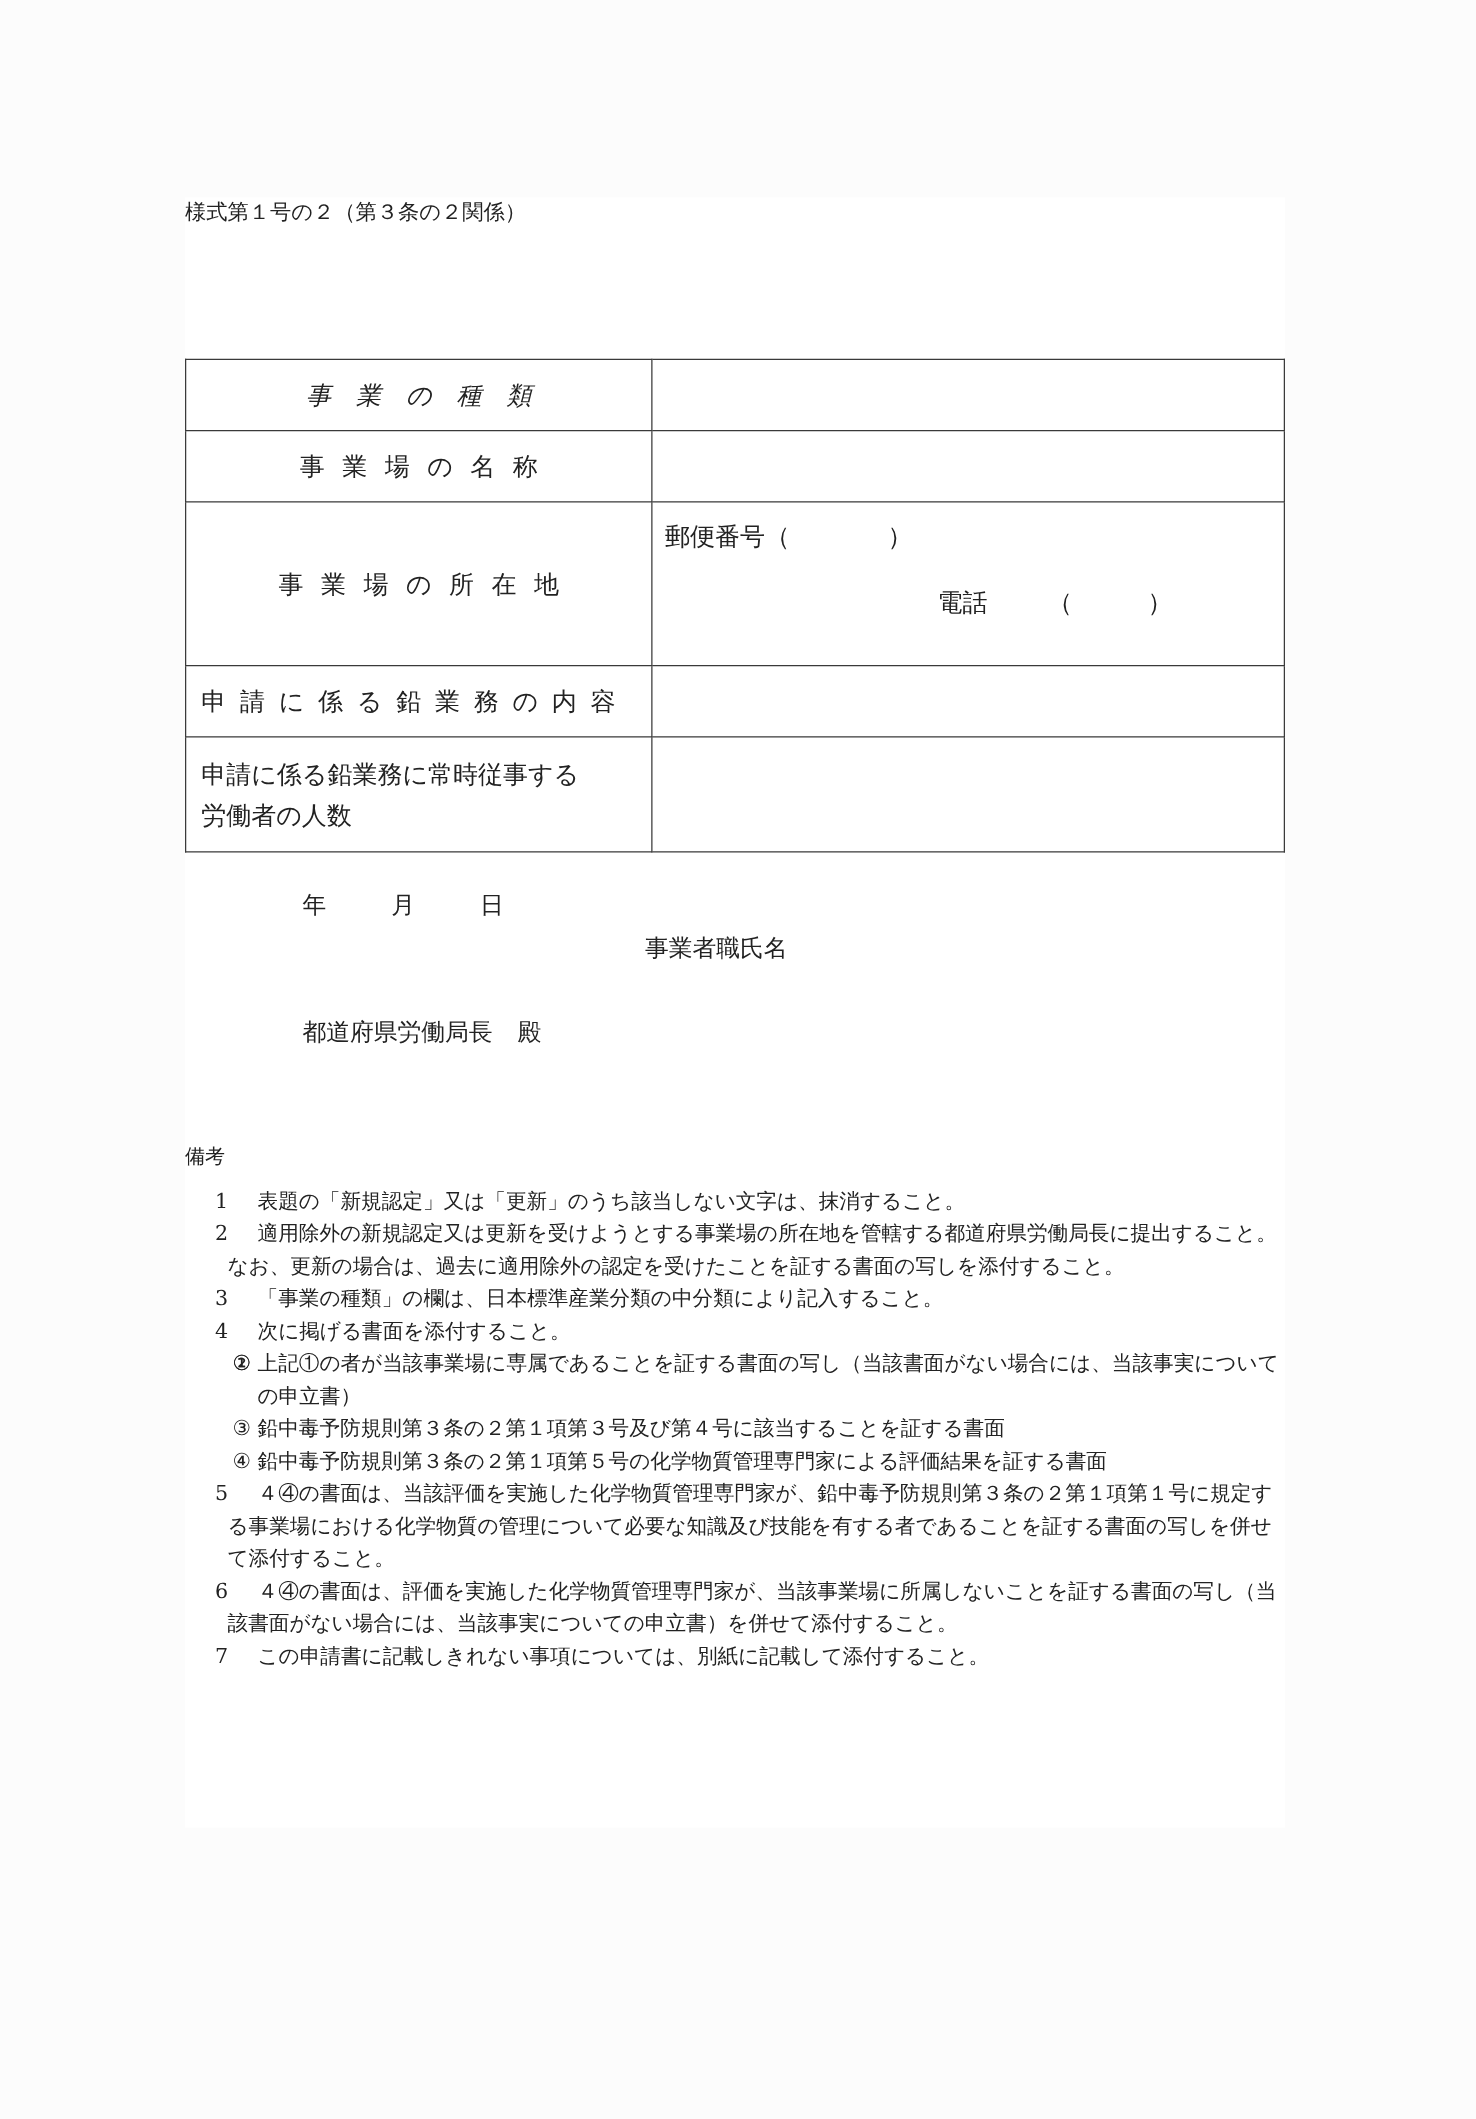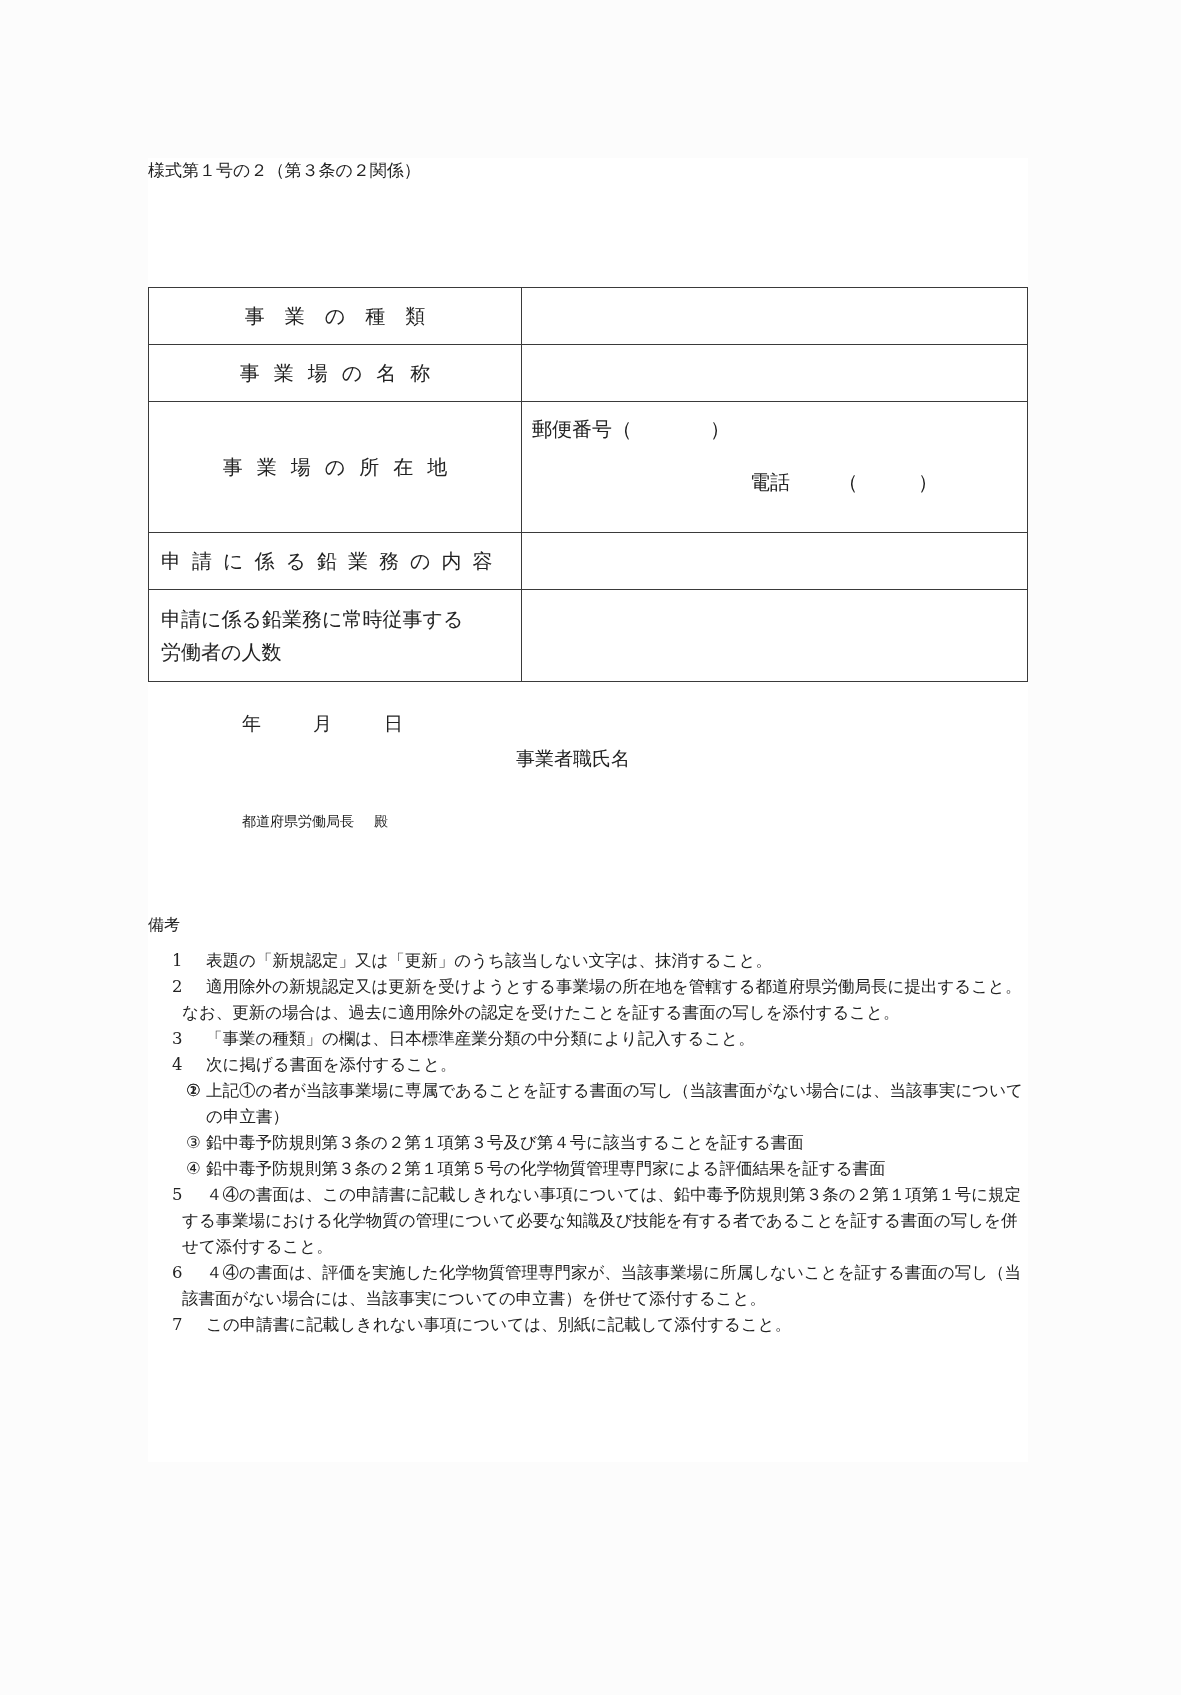--- a/index.html
+++ b/index.html
@@ -65,21 +65,21 @@
       white-space: nowrap;
     }
     .sp-wide { letter-spacing: 20px; padding-left: 20px; }
     .sp-mid  { letter-spacing: 14px; padding-left: 14px; }
     .sp-left { letter-spacing: 11px; text-align: left; padding-left: 12px; }
     .two-line {
       padding-left: 12px !important;
       line-height: 33px;
       font-size: 20px;
     }
-    .row-1 { height: 57px; }
+    .row-1 { height: 57px; font-style: italic; }
     .row-2 { height: 57px; }
     .row-3 { height: 131px; }
     .row-4 { height: 57px; }
     .row-5 { height: 92px; }
     .addr-cell {
       position: relative;
       vertical-align: top !important;
     }
     .addr-postal {
       position: absolute;
@@ -119,21 +119,21 @@
       position: absolute;
       left: 368px;
       top: 588px;
       font-size: 19px;
       white-space: nowrap;
     }
     .addressee {
       position: absolute;
       left: 94px;
       top: 655px;
-      font-size: 14px;
+      font-size: 19px;
       white-space: nowrap;
     }
     .addressee .honorific { margin-left: 20px; }
     .remarks-heading {
       position: absolute;
       left: 0;
       top: 757px;
       font-size: 16px;
       white-space: nowrap;
     }
@@ -277,21 +277,21 @@
       <span class="mark">③</span>
       <span>鉛中毒予防規則第３条の２第１項第３号及び第４号に該当することを証する書面</span>
     </div>
     <div class="sub">
       <span class="mark">④</span>
       <span>鉛中毒予防規則第３条の２第１項第５号の化学物質管理専門家による評価結果を証する書面</span>
     </div>
 
     <div class="note wrap">
       <span class="num">5</span>
-      <span class="body">４④の書面は、この申請書に記載しきれない事項については、鉛中毒予防規則第３条の２第１項第１号に規定する事業場における化学物質の管理について必要な知識及び技能を有する者であることを証する書面の写しを併せて添付すること。</span>
+      <span class="body">４④の書面は、当該評価を実施した化学物質管理専門家が、鉛中毒予防規則第３条の２第１項第１号に規定する事業場における化学物質の管理について必要な知識及び技能を有する者であることを証する書面の写しを併せて添付すること。</span>
     </div>
     <div class="note wrap">
       <span class="num">6</span>
       <span class="body">４④の書面は、評価を実施した化学物質管理専門家が、当該事業場に所属しないことを証する書面の写し（当該書面がない場合には、当該事実についての申立書）を併せて添付すること。</span>
     </div>
     <div class="note">
       <span class="num">7</span>
       <span class="body">この申請書に記載しきれない事項については、別紙に記載して添付すること。</span>
     </div>
   </div>

